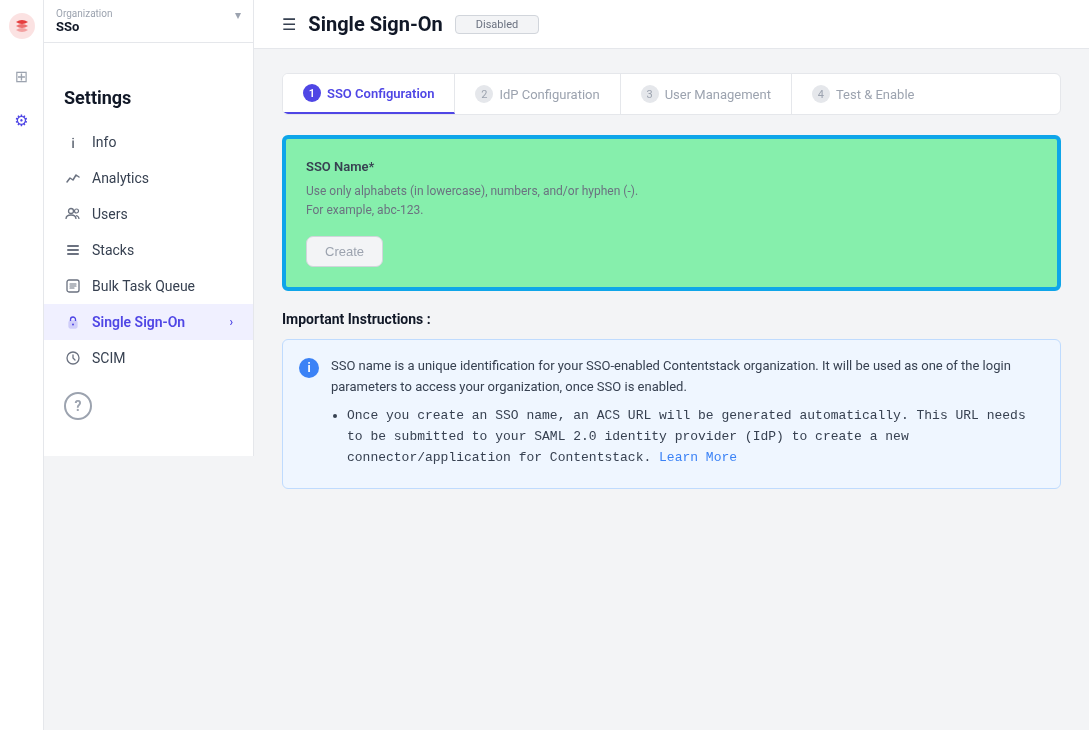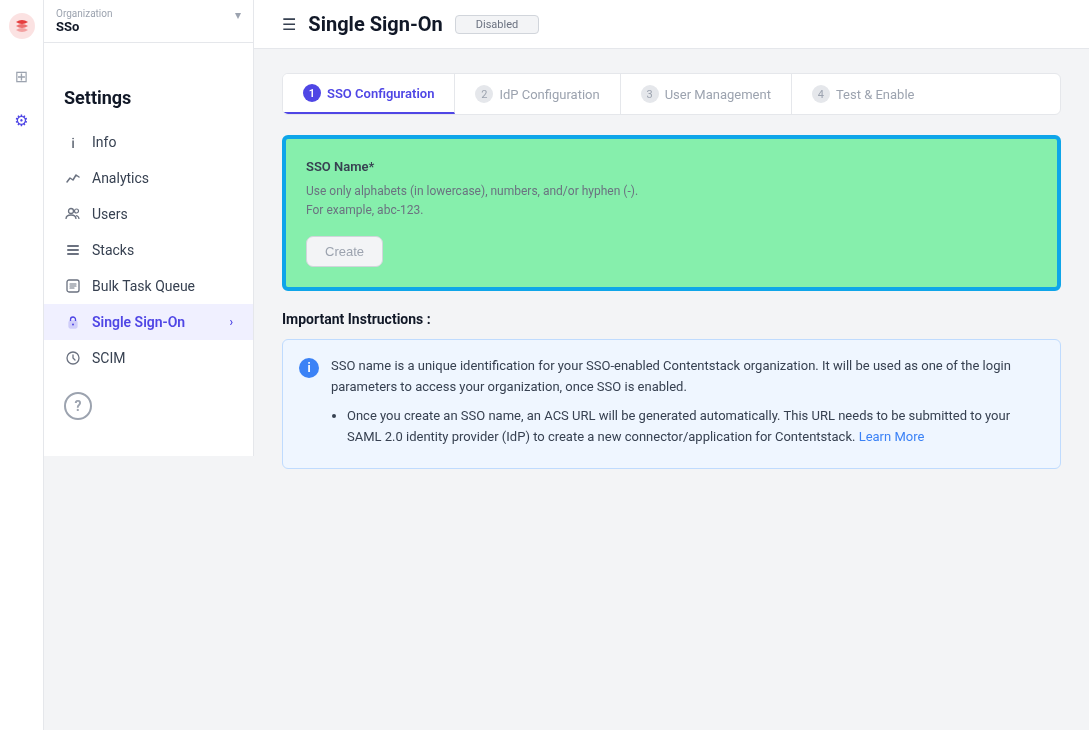--- a/index.html
+++ b/index.html
@@ -247,20 +247,21 @@
       font-size: 13px;
       color: #374151;
       line-height: 1.6;
     }
     .instructions-text ul {
       margin-top: 8px;
       padding-left: 16px;
     }
     .instructions-text li {
       margin-bottom: 4px;
+      font-family: Liberation Mono, monospace;
     }
     .learn-more {
       color: #3b82f6;
       text-decoration: none;
       cursor: pointer;
     }
 
     
     .org-bar {
       background: #fff;

